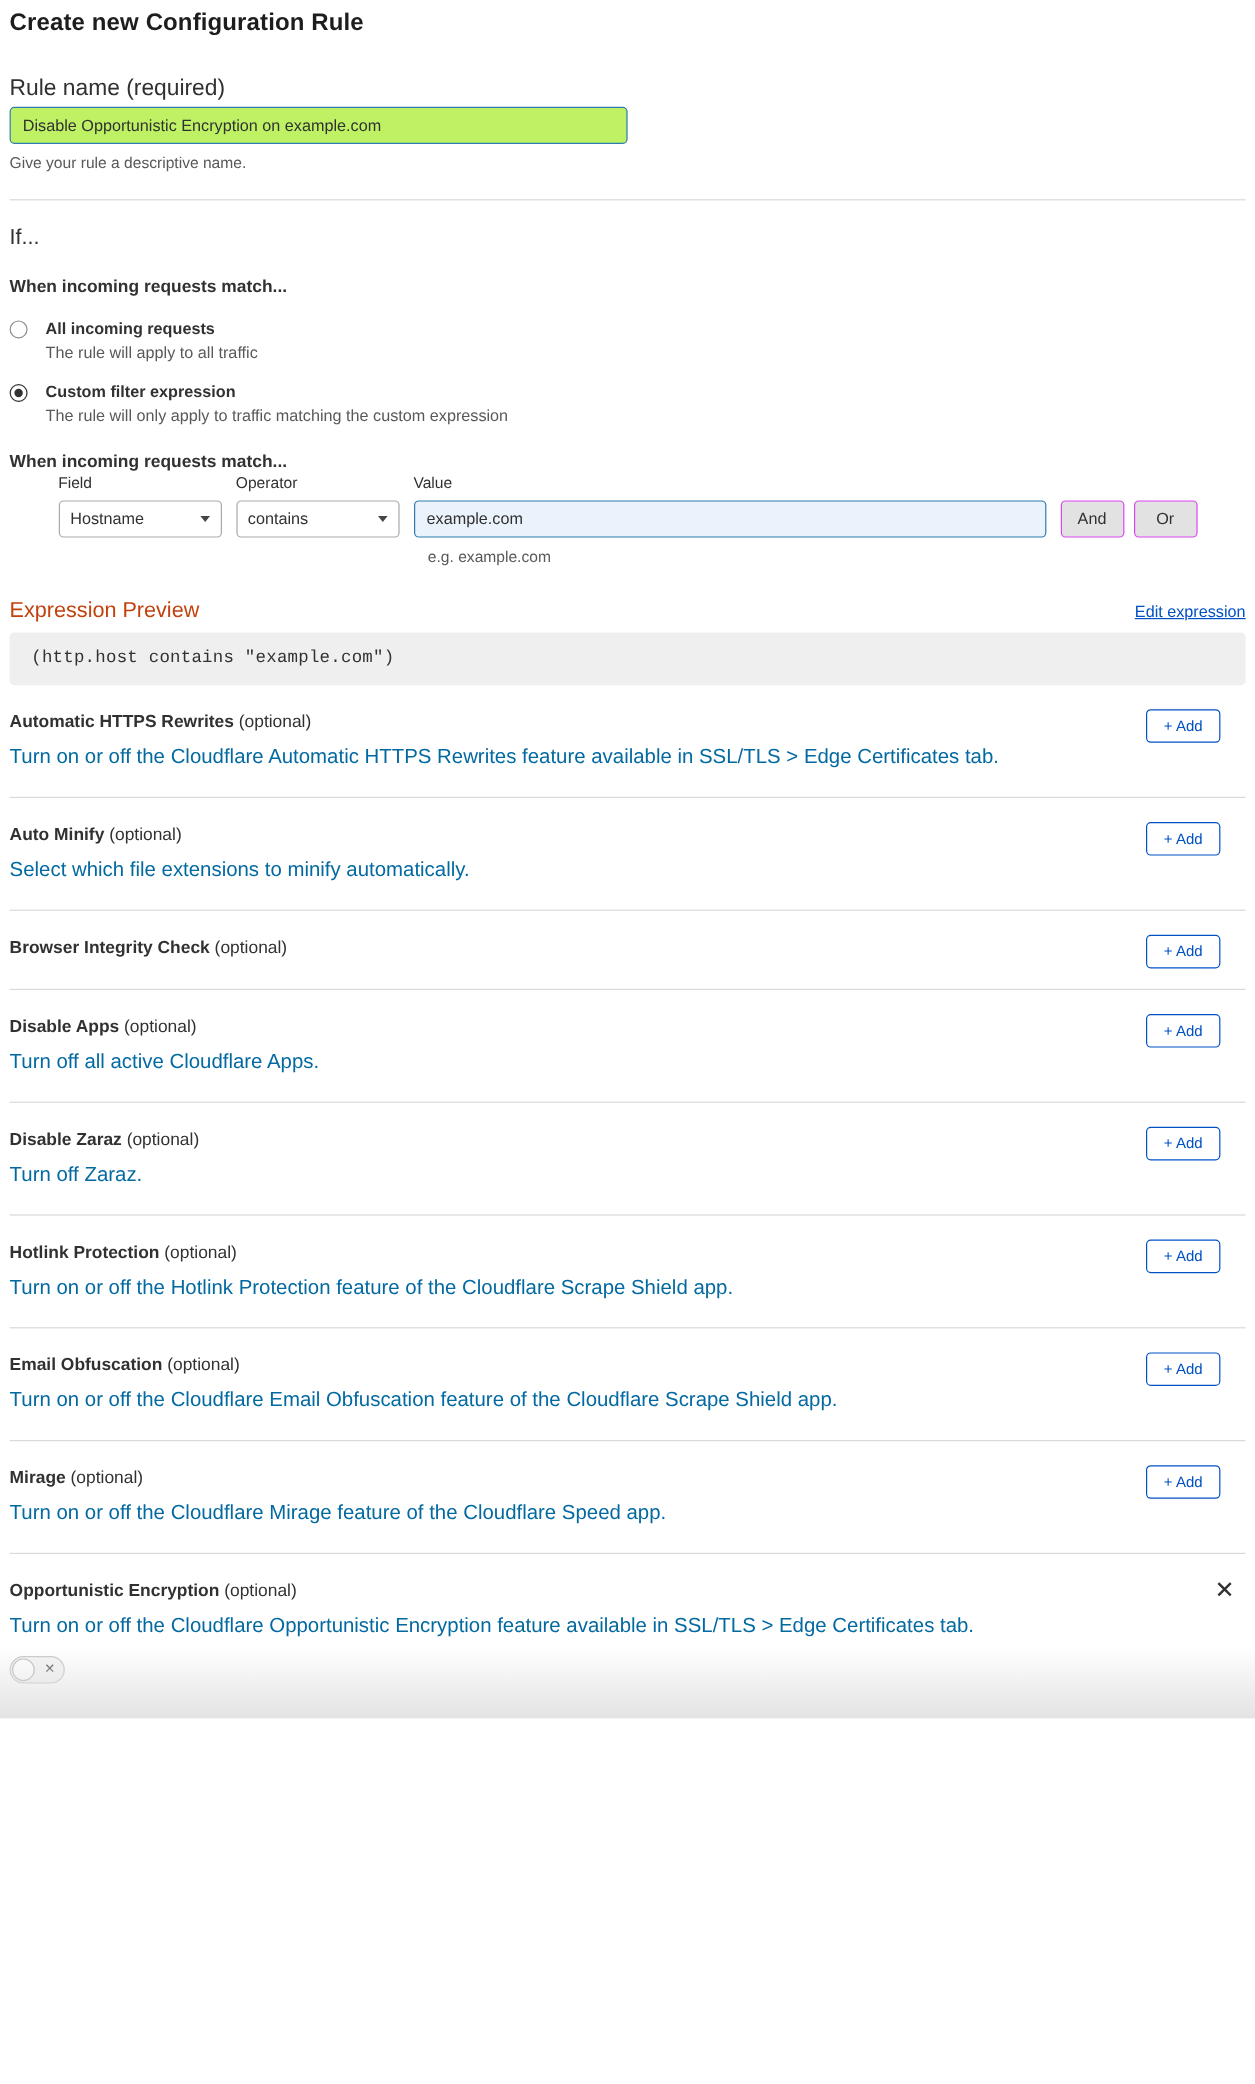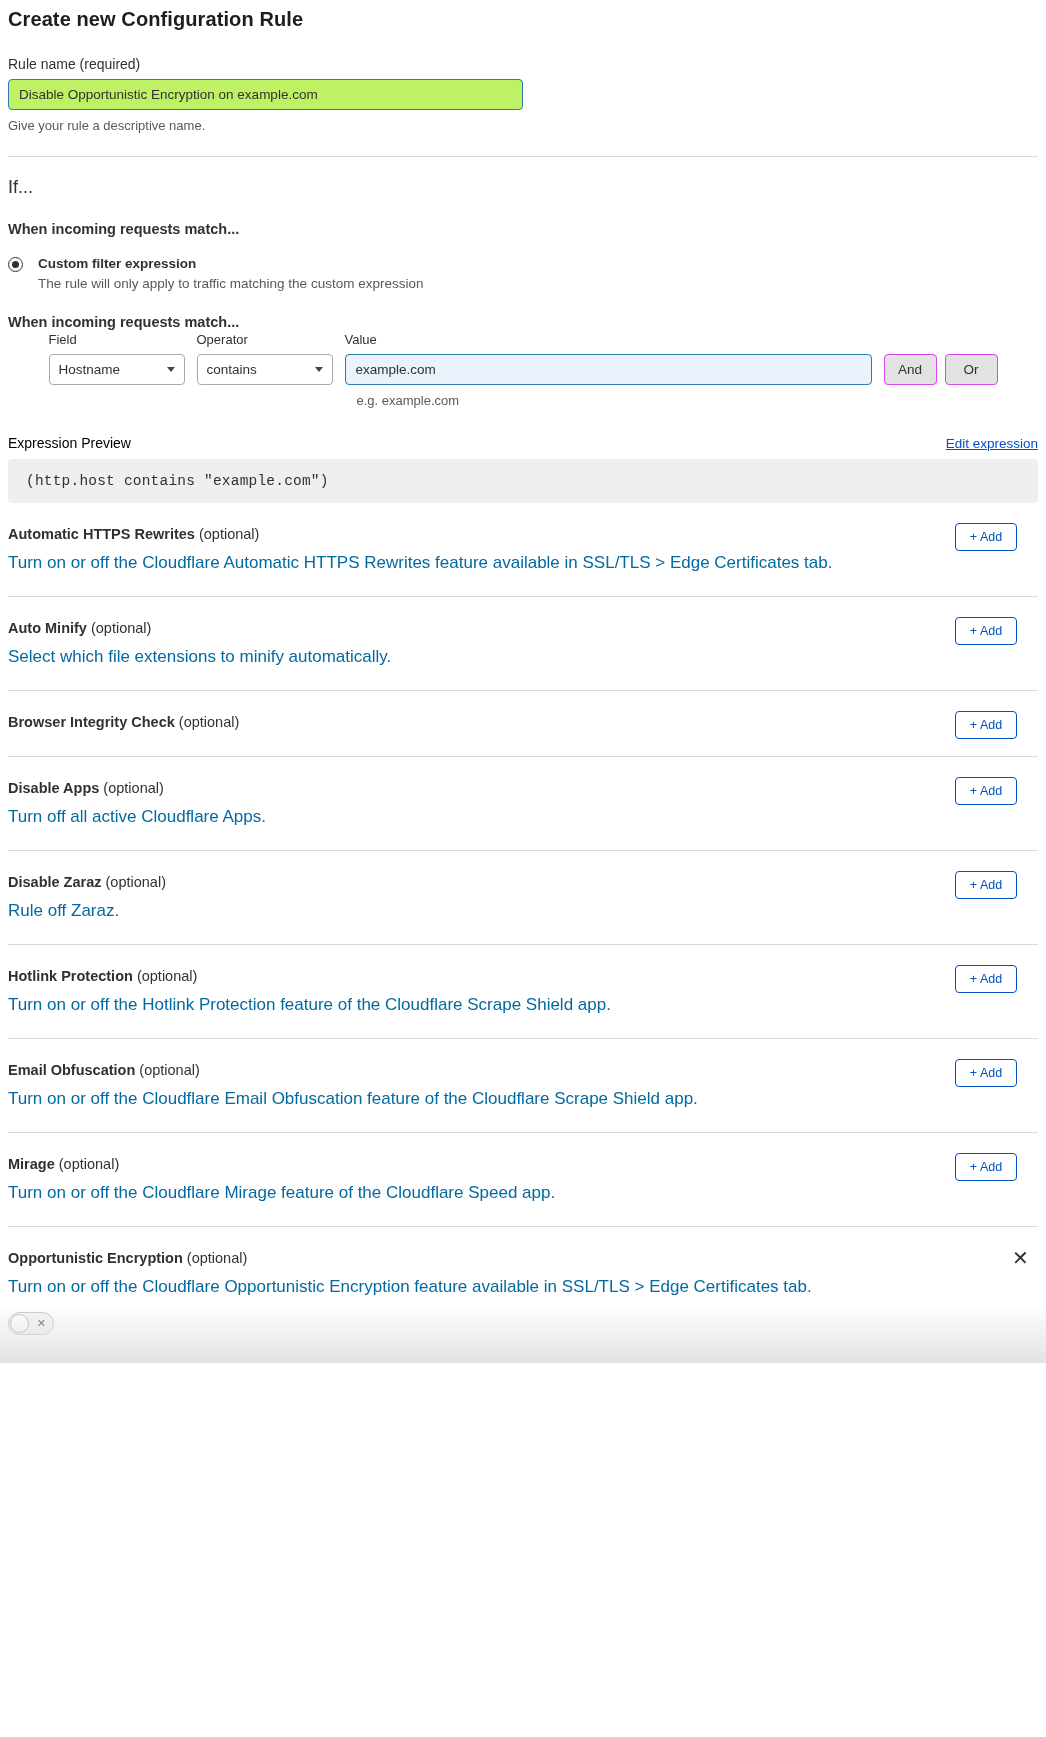--- a/index.html
+++ b/index.html
@@ -22,23 +22,23 @@
   .page-title {
     font-size: 20px;
     font-weight: bold;
     color: #1d1d1d;
     margin: 0;
     padding: 4px 0 0 0;
     line-height: 30px;
     letter-spacing: 0.1px;
   }
   .field-label {
-    font-size: 14px;
-    color: #313131;
-    margin-top: 22px;
+    font-size: 19px;
+    color: #313131;
+    margin-top: 32px;
     margin-bottom: 7px;
     line-height: 16px;
   }
   .text-input {
     width: 515px;
     height: 31px;
     border: 1px solid #2c7cb0;
     border-radius: 4px;
     padding: 4px 10px;
     font-size: 13.5px;
@@ -178,22 +178,22 @@
     margin-right: 8px;
   }
   .logic-btn:last-child { margin-right: 0; }
   .btn-spacer { margin-top: 22px; display: flex; }
   .preview-header {
     display: flex;
     align-items: baseline;
     margin-top: 26px;
   }
   .preview-title {
-    font-size: 14px;
-    color: #000000;
+    font-size: 18px;
+    color: #c2410c;
   }
   .edit-expression {
     margin-left: auto;
     font-size: 13.5px;
     color: #0051c3;
     text-decoration: underline;
     cursor: pointer;
   }
   .preview-box {
     margin-top: 8px;
@@ -309,20 +309,27 @@
   <div class="field-label">Rule name (required)</div>
   <input class="text-input" type="text" value="Disable Opportunistic Encryption on example.com" style="">
   <div class="helper-text">Give your rule a descriptive name.</div>
 
   <hr class="divider">
 
   <div class="section-head">If...</div>
 
   <div class="sub-head">When incoming requests match...</div>
 
+  <div class="radio-row">
+    <span class="radio"></span>
+    <span class="radio-text">
+      <div class="rt-title">All incoming requests</div>
+      <div class="rt-desc">The rule will apply to all traffic</div>
+    </span>
+  </div>
 
   <div class="radio-row">
     <span class="radio checked"></span>
     <span class="radio-text">
       <div class="rt-title">Custom filter expression</div>
       <div class="rt-desc">The rule will only apply to traffic matching the custom expression</div>
     </span>
   </div>
 
   <div class="sub-head">When incoming requests match...</div>
@@ -396,21 +403,21 @@
     </div>
     <div class="setting-desc">Turn off all active Cloudflare Apps.</div>
     <button class="add-btn">+ Add</button>
   </div>
 
   <div class="setting">
     <div class="setting-title">
       <b>Disable Zaraz</b>
       <span class="opt">(optional)</span>
     </div>
-    <div class="setting-desc">Rule off Zaraz.</div>
+    <div class="setting-desc">Turn off Zaraz.</div>
     <button class="add-btn">+ Add</button>
   </div>
 
   <div class="setting">
     <div class="setting-title">
       <b>Hotlink Protection</b>
       <span class="opt">(optional)</span>
     </div>
     <div class="setting-desc">Turn on or off the Hotlink Protection feature of the Cloudflare Scrape Shield app.</div>
     <button class="add-btn">+ Add</button>

